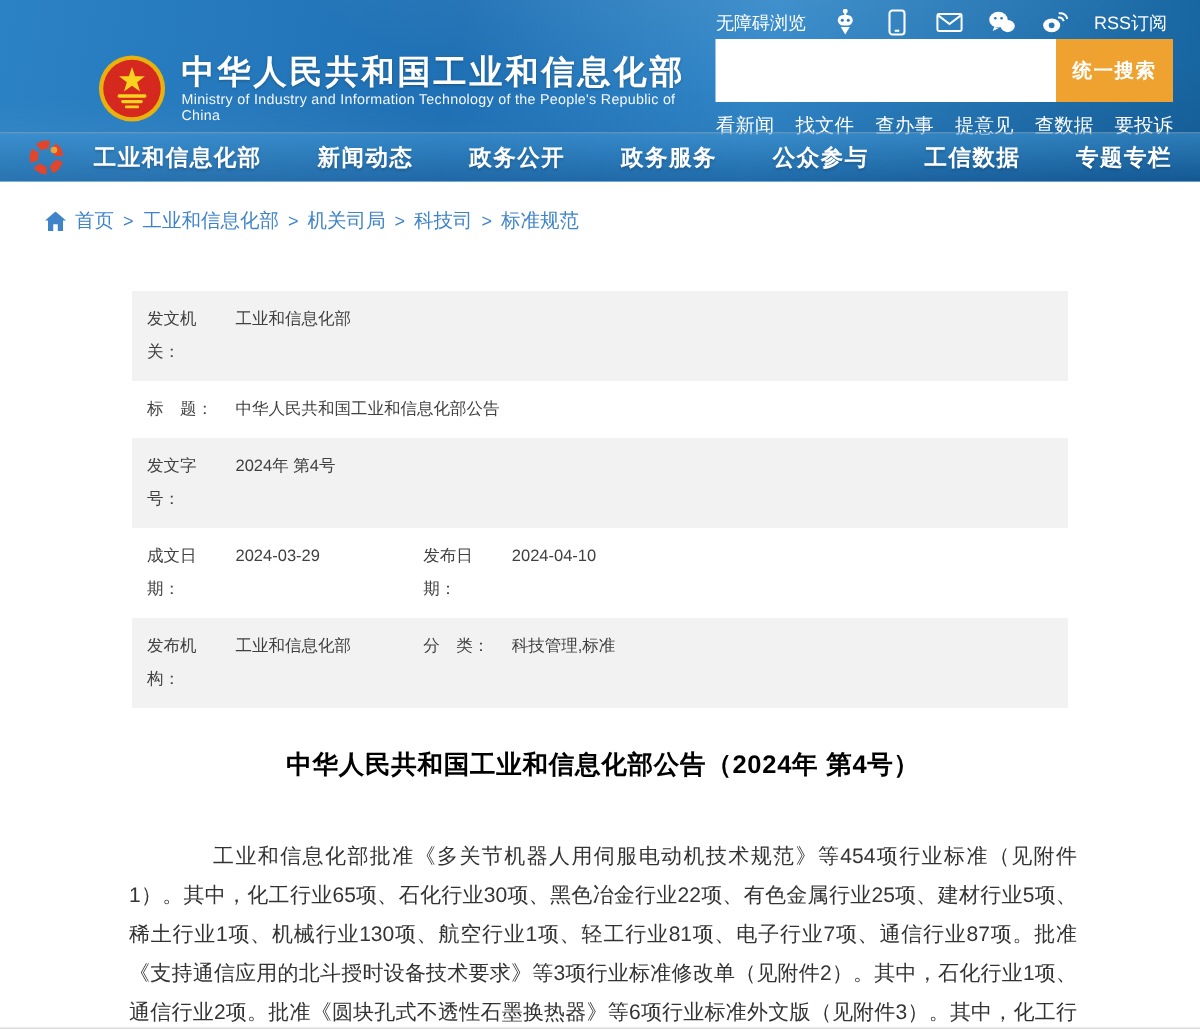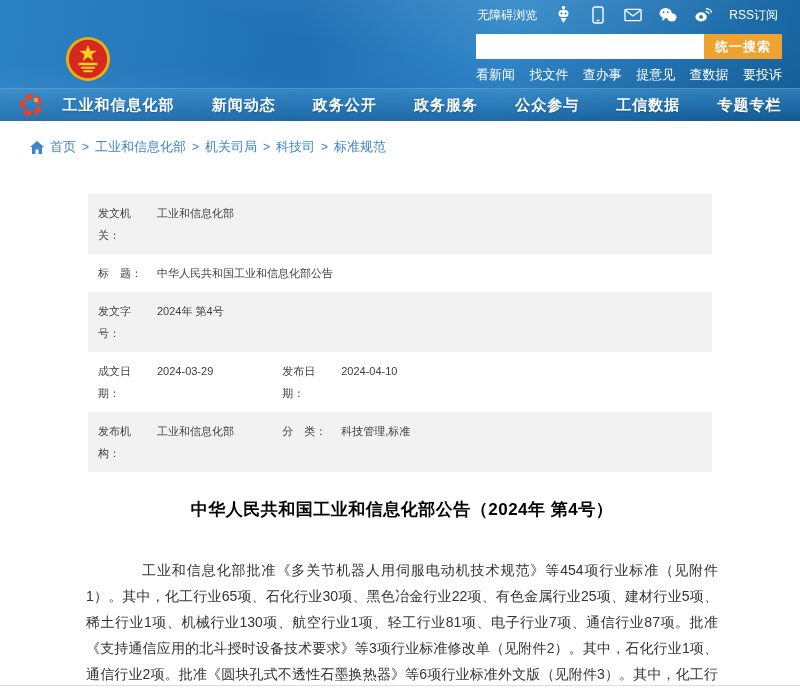--- a/index.html
+++ b/index.html
@@ -23,21 +23,21 @@
 
   .header-row{ height:58px; display:flex; align-items:center; justify-content:space-between;
     padding:0 12px 0 28px; }
   .brand{ display:flex; align-items:center; gap:10px; cursor:pointer; }
   .emblem{ width:46px; height:46px; flex:0 0 auto; }
   .brand-text .cn{ font-size:22px; font-weight:bold; letter-spacing:2px; line-height:26px;
     text-shadow:0 1px 2px rgba(0,0,0,.25); }
   .brand-text .en{ font-size:9.5px; letter-spacing:.2px; opacity:.95; }
 
   .search-zone{ width:306px; margin-right:6px; }
-  .search-row{ display:flex; height:25px; }
+  .search-row{ display:flex; height:42px; }
   .search-row input{ flex:1; border:none; outline:none; padding:0 8px; font-size:13px;
     background:#fff; }
   .search-btn{ width:78px; border:none; background:#efa230; color:#fff; font-size:13px;
     font-weight:bold; cursor:pointer; letter-spacing:1px; }
   .quick-links{ display:flex; justify-content:space-between; margin-top:7px; font-size:13px; }
   .quick-links a{ color:#fff; text-decoration:none; }
 
   .nav{ position:absolute; left:0; right:0; bottom:0; height:33px; display:flex; align-items:center;
     border-top:1px solid rgba(255,255,255,.28);
     background:linear-gradient(180deg, rgba(64,150,210,.55), rgba(18,86,148,.45)); }
@@ -128,20 +128,24 @@
     <div class="brand">
       <span class="emblem">
         <svg viewBox="0 0 48 48" width="46" height="46">
           <circle cx="24" cy="24" r="23" fill="#e8b10e"></circle>
           <circle cx="24" cy="24" r="20" fill="#d5281e"></circle>
           <polygon points="24,9 26.2,15.5 33,15.5 27.6,19.6 29.6,26 24,22 18.4,26 20.4,19.6 15,15.5 21.8,15.5" fill="#f7d21e"></polygon>
           <rect x="14" y="28" width="20" height="2.4" rx="1" fill="#f7d21e"></rect>
           <rect x="16.5" y="32" width="15" height="2.2" rx="1" fill="#f7d21e"></rect>
           <rect x="19" y="35.8" width="10" height="2" rx="1" fill="#f7d21e"></rect>
         </svg>
+      </span>
+      <span class="brand-text">
+        <div class="cn">中华人民共和国工业和信息化部</div>
+        <div class="en">Ministry of Industry and Information Technology of the People's Republic of China</div>
       </span>
     </div>
 
     <div class="search-zone">
       <div class="search-row">
         <input type="text" value="" style="">
         <button class="search-btn">统一搜索</button>
       </div>
       <div class="quick-links">
         <a href="#">看新闻</a>

